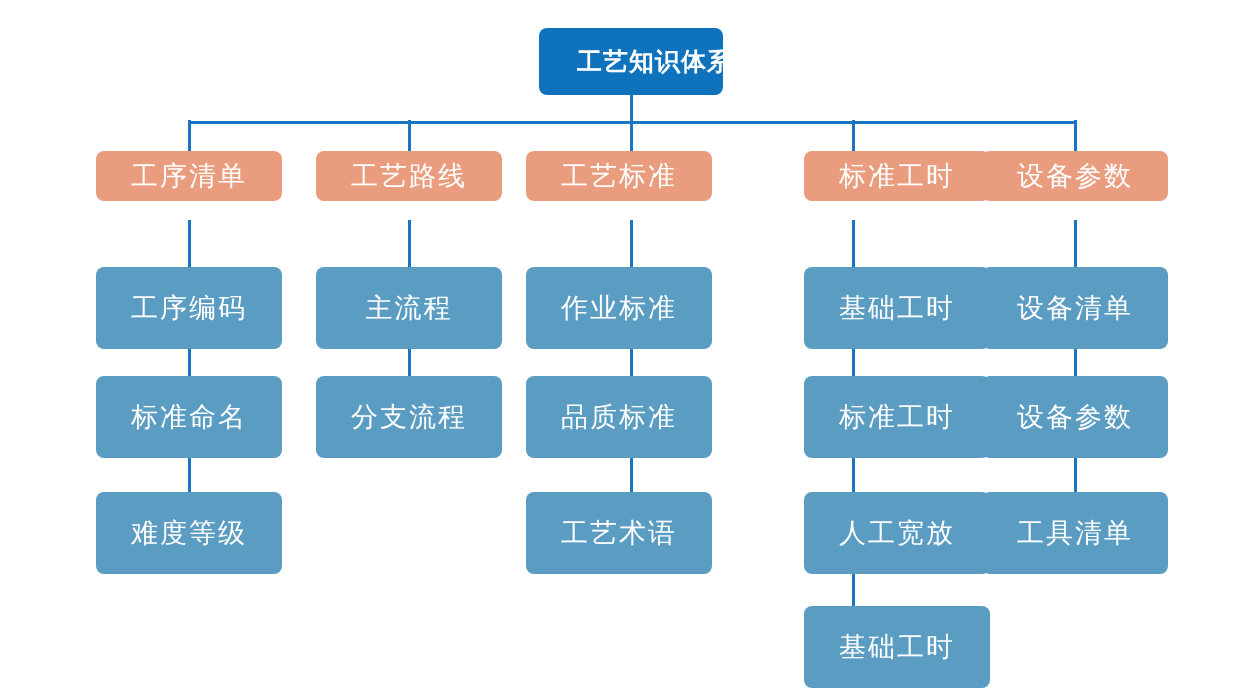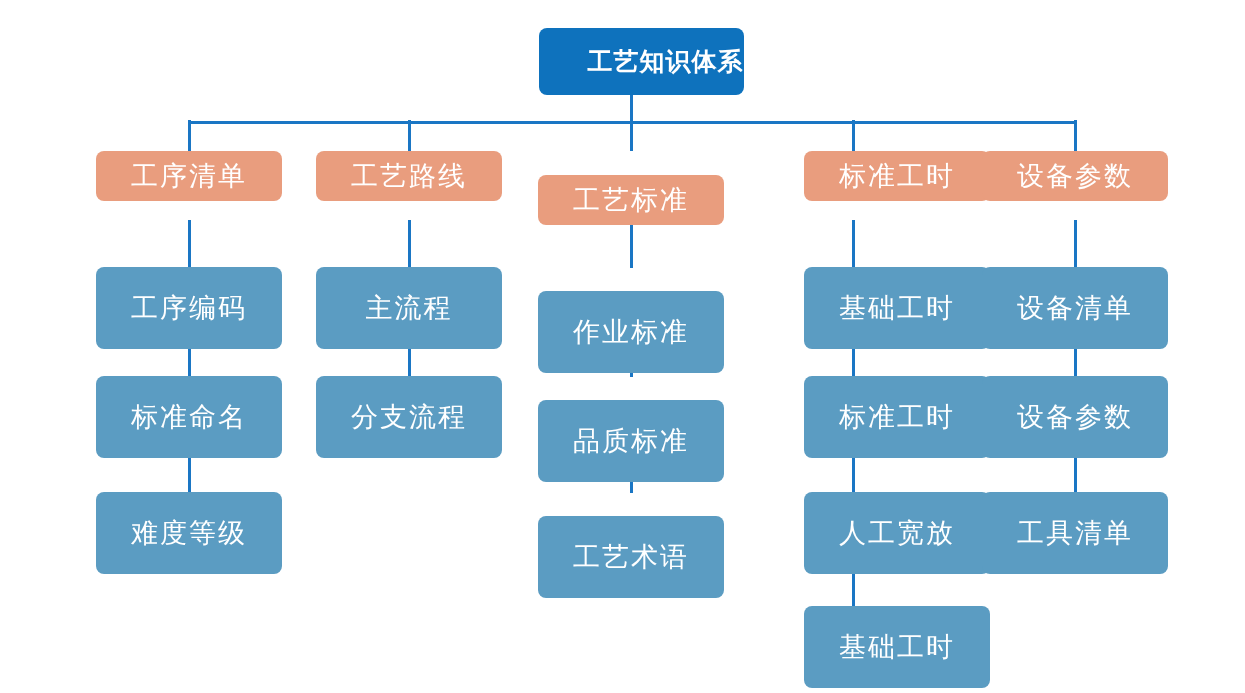--- a/index.html
+++ b/index.html
@@ -32,32 +32,32 @@
     color: var(--text);
     font-size: 27px;
     font-weight: 500;
     letter-spacing: 2px;
     text-align: center;
     white-space: nowrap;
     box-sizing: border-box;
   }
   .node.root {
     background: var(--root-fill);
-    left: 539px; top: 28px; width: 205px; height: 67px;
+    left: 539px; top: 28px; width: 184px; height: 67px;
     font-size: 25px;
     letter-spacing: 1px;
     font-weight: 600;
     padding-left: 48px;
   }
   .node.branch { background: var(--branch-fill); top: 151px; width: 186px; height: 50px; }
   .node.child  { background: var(--child-fill);  width: 186px; height: 82px; }
 
   .col1 { left: 96px;  }
   .col2 { left: 316px; }
-  .col3 { left: 538px; margin-top: 24px; }
+  .col3 { left: 526px; }
   .col4 { left: 804px; }
   .col5 { left: 982px; }
 
   .row2 { top: 267px; }
   .row3 { top: 376px; }
   .row4 { top: 492px; }
   .row5 { top: 606px; }
 
   .conn { position: absolute; background: var(--connector); }
   .conn.v { width: 3px; }

